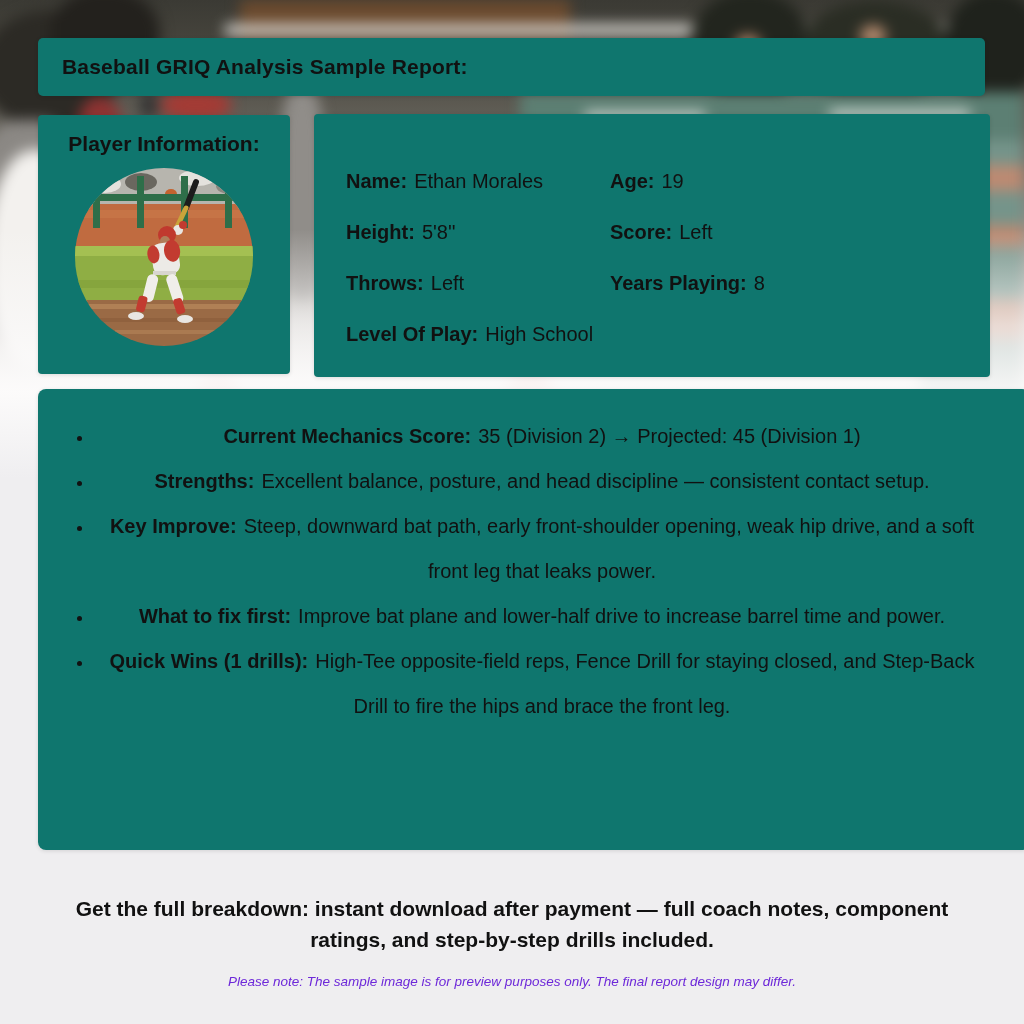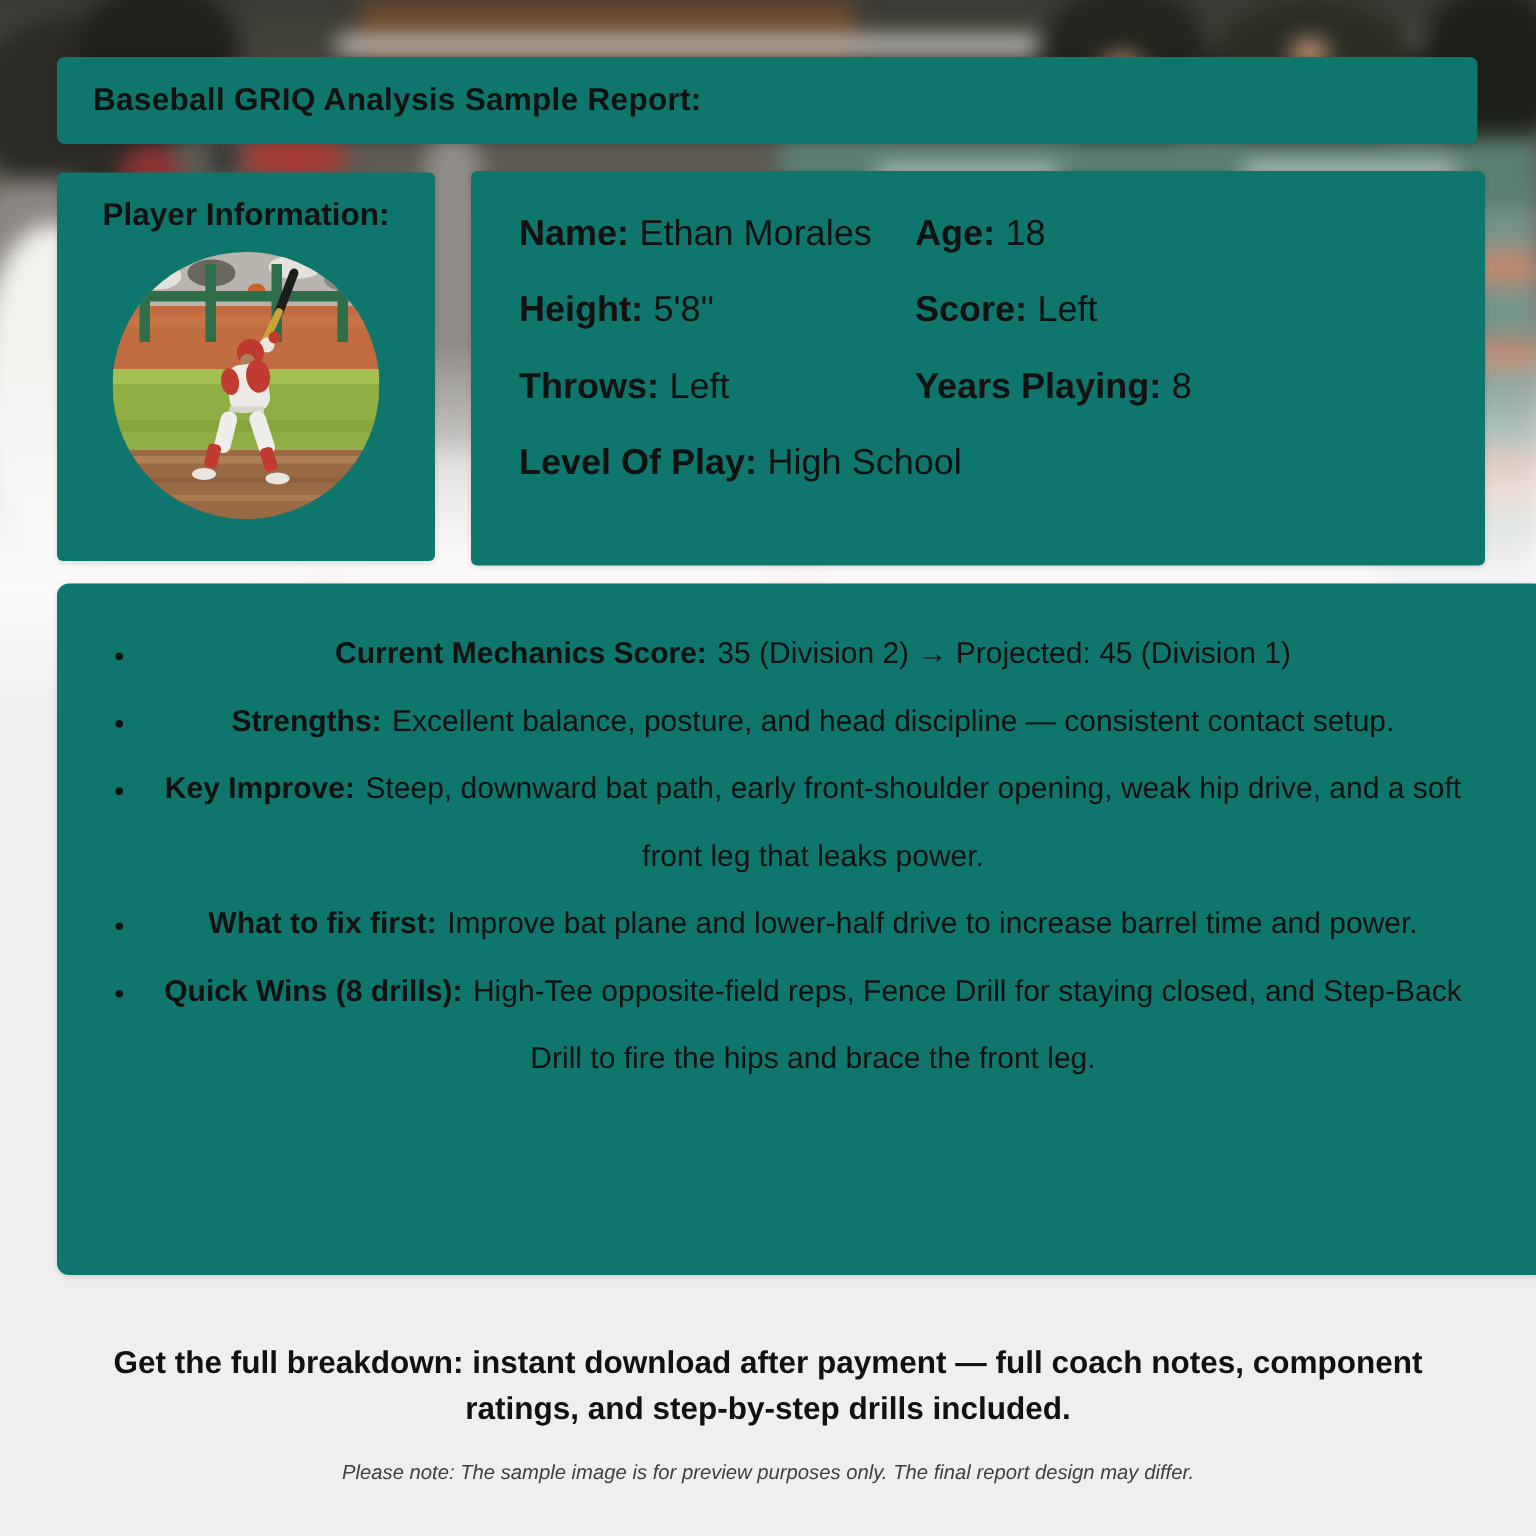--- a/index.html
+++ b/index.html
@@ -24,34 +24,34 @@
     display:flex; align-items:center; padding-left:24px; box-sizing:border-box; }
   .title-card .t { font-size:21px; font-weight:bold; letter-spacing:0.2px; }
 
   .player-card { left:38px; top:115px; width:252px; height:259px; border-radius:4px; text-align:center; }
   .player-card h2 { margin:17px 0 0 0; font-size:21px; font-weight:bold; }
   .photo-circle { width:178px; height:178px; margin:12px auto 0 auto; border-radius:50%; overflow:hidden; }
 
   .details-card { left:314px; top:114px; width:676px; height:263px; border-radius:4px;
     box-sizing:border-box; padding:28px 0 0 32px; }
   .details-grid { display:grid; grid-template-columns:264px 1fr; }
-  .detail-cell { height:51px; display:flex; align-items:flex-start; font-size:24px; white-space:nowrap; }
+  .detail-cell { height:51px; display:flex; align-items:flex-end; font-size:20px; white-space:nowrap; }
   .detail-cell b { margin-right:7px; }
 
   .main-card { left:38px; top:389px; width:992px; height:461px; border-radius:8px; box-sizing:border-box;text-align:center; }
   .main-card ul { margin:0; padding:25px 40px 0 56px; }
   .main-card li { font-size:20px; line-height:45px; }
   .main-card li b { margin-right:7px; }
   .main-card li::marker { color:#111; font-size:18px; }
 
   
   .cta { position:absolute; left:42px; right:42px; top:893px; text-align:center;
     font-size:21px; font-weight:bold; line-height:31px; }
   .note { position:absolute; left:0; right:0; top:974px; text-align:center;
-    font-style:italic; font-size:13.5px; color:#404040; }
+    font-style:italic; font-size:13.5px; color:#6d28d9; }
 </style>
 </head>
 <body>
 
 <div class="photo-bg">
   <div class="bg-base"></div>
   <div class="bg-art">
 
     <div class="blob" style="left:240px;top:0;width:330px;height:42px;background:#6b4a2e;"></div>
     <div class="blob" style="left:225px;top:24px;width:800px;height:12px;background:#d6d4cf;opacity:.9;"></div>
@@ -158,21 +158,21 @@
 </div>
 
 <div class="card details-card">
   <div class="details-grid">
     <div class="detail-cell">
       <b>Name:</b>
         <span>Ethan Morales</span>
     </div>
     <div class="detail-cell">
       <b>Age:</b>
-        <span>18</span>
+        <span>19</span>
     </div>
     <div class="detail-cell">
       <b>Height:</b>
         <span>5'8''</span>
     </div>
     <div class="detail-cell">
       <b>Score:</b>
         <span>Left</span>
     </div>
     <div class="detail-cell">
@@ -198,19 +198,19 @@
     <li>
       <b>Strengths:</b><span>Excellent balance, posture, and head discipline — consistent contact setup.</span>
     </li>
     <li>
       <b>Key Improve:</b><span>Steep, downward bat path, early front-shoulder opening, weak hip drive, and a soft front leg that leaks power.</span>
     </li>
     <li>
       <b>What to fix first:</b><span>Improve bat plane and lower-half drive to increase barrel time and power.</span>
     </li>
     <li>
-      <b>Quick Wins (8 drills):</b><span>High-Tee opposite-field reps, Fence Drill for staying closed, and Step-Back Drill to fire the hips and brace the front leg.</span>
+      <b>Quick Wins (1 drills):</b><span>High-Tee opposite-field reps, Fence Drill for staying closed, and Step-Back Drill to fire the hips and brace the front leg.</span>
     </li>
   </ul>
 </div>
 
 <div class="cta">Get the full breakdown: instant download after payment — full coach notes, component ratings, and step-by-step drills included.</div>
 <div class="note">Please note: The sample image is for preview purposes only. The final report design may differ.</div>
 
 </body></html>

